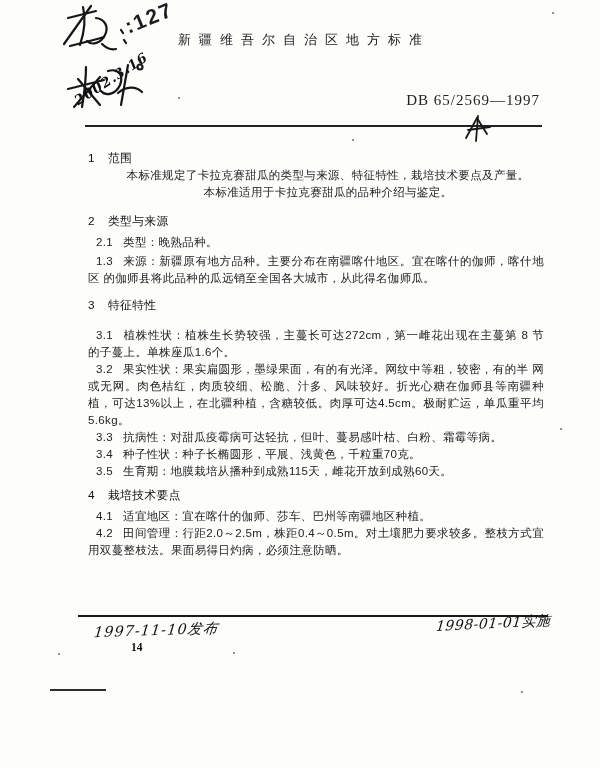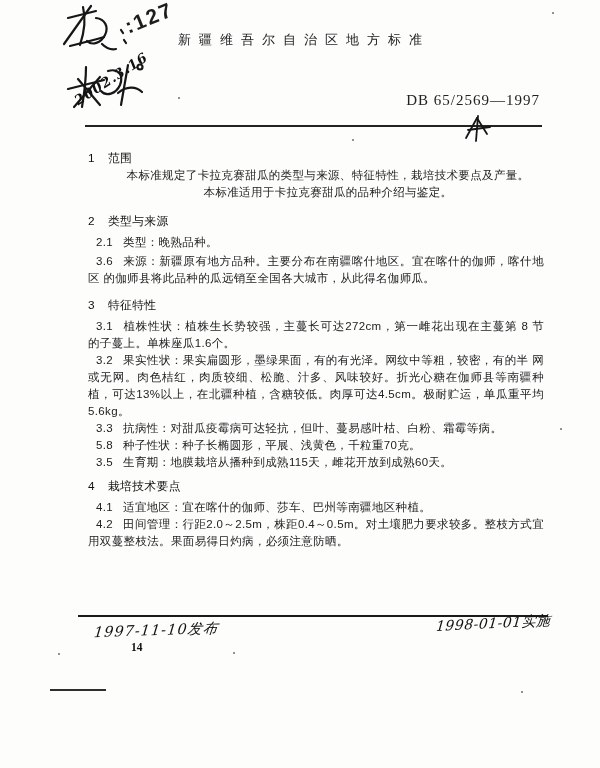--- a/index.html
+++ b/index.html
@@ -119,37 +119,37 @@
     <p class="s1p">本标准规定了卡拉克赛甜瓜的类型与来源、特征特性，栽培技术要点及产量。</p>
     <p class="s1p">本标准适用于卡拉克赛甜瓜的品种介绍与鉴定。</p>
 
     <div class="sec-head" style="margin-top:12px">
       <span class="sec-num">2</span><span>类型与来源</span>
     </div>
     <p class="clause" style="margin-top:4px">
       <span class="c-num">2.1</span><span>类型：晚熟品种。</span>
     </p>
     <p class="clause" style="margin-top:2px">
-      <span class="c-num">3.6</span><span>来源：新疆原有地方品种。主要分布在南疆喀什地区。宜在喀什的伽师，喀什地 区 的伽师县将此品种的瓜远销至全国各大城市，从此得名伽师瓜。</span>
+      <span class="c-num">1.3</span><span>来源：新疆原有地方品种。主要分布在南疆喀什地区。宜在喀什的伽师，喀什地 区 的伽师县将此品种的瓜远销至全国各大城市，从此得名伽师瓜。</span>
     </p>
 
     <div class="sec-head" style="margin-top:10px">
       <span class="sec-num">3</span><span>特征特性</span>
     </div>
-    <p class="clause" style="margin-top:4px">
+    <p class="clause" style="margin-top:13px">
       <span class="c-num">3.1</span><span>植株性状：植株生长势较强，主蔓长可达272cm，第一雌花出现在主蔓第 8 节 的子蔓上。单株座瓜1.6个。</span>
     </p>
     <p class="clause">
       <span class="c-num">3.2</span><span>果实性状：果实扁圆形，墨绿果面，有的有光泽。网纹中等粗，较密，有的半 网 或无网。肉色桔红，肉质较细、松脆、汁多、风味较好。折光心糖在伽师县等南疆种植，可达13%以上，在北疆种植，含糖较低。肉厚可达4.5cm。极耐贮运，单瓜重平均5.6kg。</span>
     </p>
     <p class="clause">
       <span class="c-num">3.3</span><span>抗病性：对甜瓜疫霉病可达轻抗，但叶、蔓易感叶枯、白粉、霜霉等病。</span>
     </p>
     <p class="clause">
-      <span class="c-num">5.8</span><span>种子性状：种子长椭圆形，平展、浅黄色，千粒重70克。</span>
+      <span class="c-num">3.4</span><span>种子性状：种子长椭圆形，平展、浅黄色，千粒重70克。</span>
     </p>
     <p class="clause">
       <span class="c-num">3.5</span><span>生育期：地膜栽培从播种到成熟115天，雌花开放到成熟60天。</span>
     </p>
 
     <div class="sec-head" style="margin-top:7px">
       <span class="sec-num">4</span><span>栽培技术要点</span>
     </div>
     <p class="clause" style="margin-top:4px">
       <span class="c-num">4.1</span><span>适宜地区：宜在喀什的伽师、莎车、巴州等南疆地区种植。</span>

